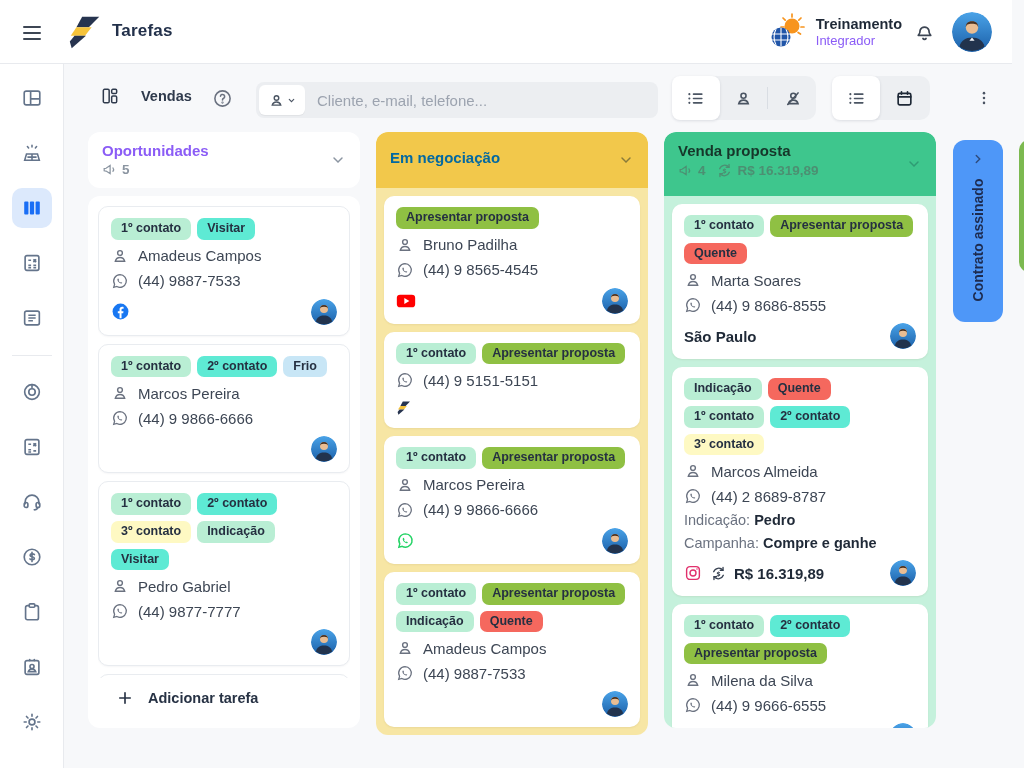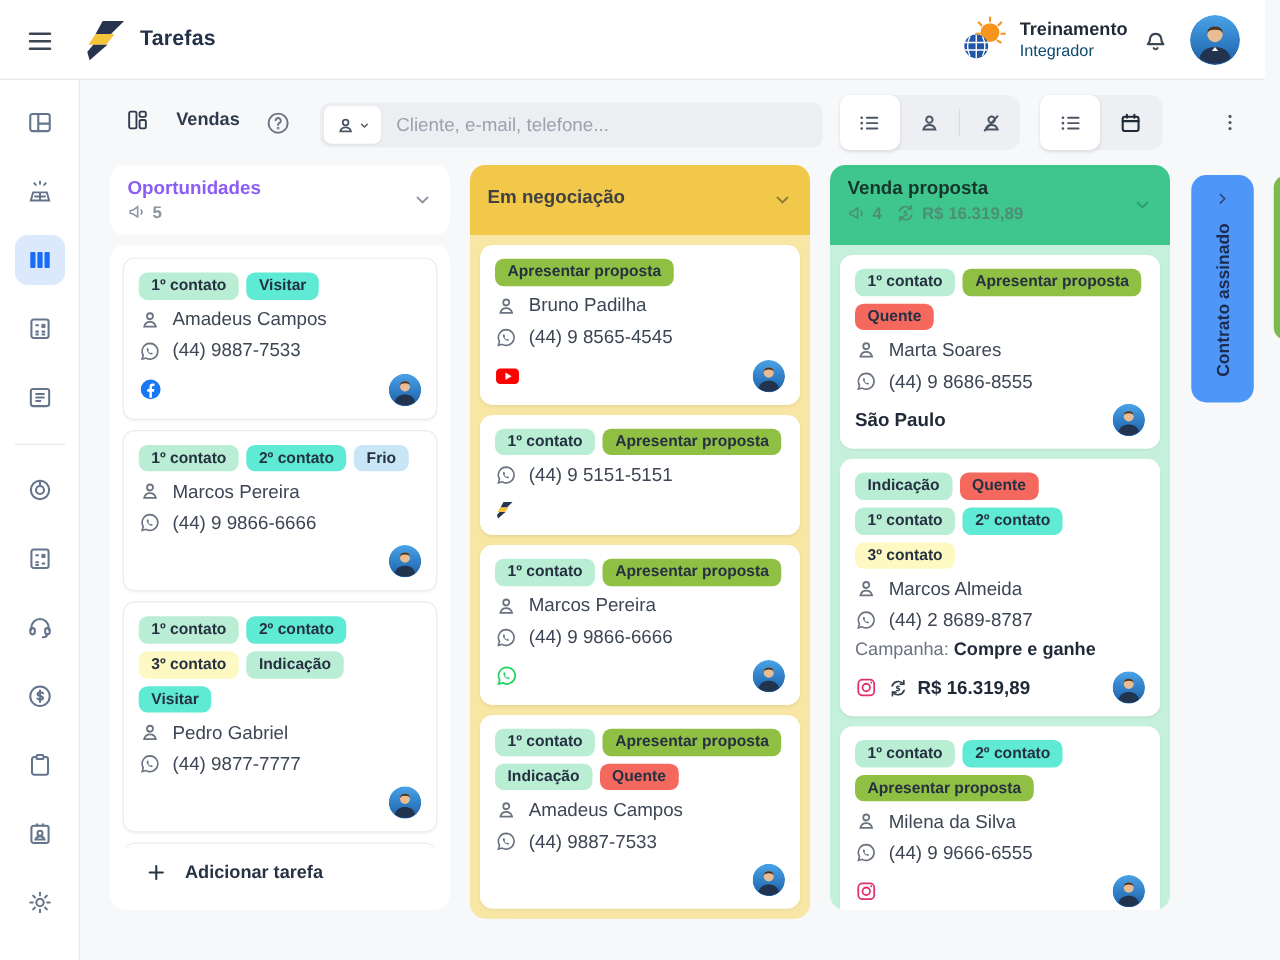--- a/index.html
+++ b/index.html
@@ -8,21 +8,21 @@
   svg { display:block; }
   .icon { display:inline-flex; align-items:center; justify-content:center; flex:none; }
 
   
   .topbar { position:absolute; top:0; left:0; width:1012px; height:64px; background:#fff; border-bottom:1px solid #e8eaee; z-index:20; }
   .hamburger { position:absolute; left:20px; top:21px; color:#3d4654; cursor:pointer; }
   .brand { position:absolute; left:66px; top:13px; width:38px; height:38px; }
   .app-title { position:absolute; left:112px; top:21px; font-size:17px; font-weight:700; color:#22304a; letter-spacing:.2px; }
   .org { position:absolute; right:110px; top:12px; display:flex; align-items:center; gap:10px; cursor:pointer; }
   .org-name { font-size:14.5px; font-weight:700; color:#1f2937; line-height:1.25; }
-  .org-sub { font-size:13px; color:#0c4a6e; line-height:1.2; }
+  .org-sub { font-size:13px; color:#8b5cf6; line-height:1.2; }
   .bell { position:absolute; right:76px; top:20px; color:#3d4654; cursor:pointer; }
   .topbar .avatar-lg { position:absolute; right:20px; top:12px; width:40px; height:40px; border-radius:50%; overflow:hidden; cursor:pointer; }
 
   
   .sidebar { position:absolute; top:64px; left:0; width:64px; height:704px; background:#fff; border-right:1px solid #e8eaee; z-index:10; display:flex; flex-direction:column; align-items:center; padding-top:14px; }
   .side-item { width:40px; height:40px; border-radius:10px; display:flex; align-items:center; justify-content:center; color:#64748b; margin-bottom:15px; cursor:pointer; }
   .side-item.active { background:#dce9fc; color:#1a6ef5; }
   .side-divider { width:40px; height:1px; background:#e8eaee; margin:2px 0 16px 0; }
 
   
@@ -57,21 +57,21 @@
   .col-sub.greenish { color:#4c8f72; }
   .head-chev { position:absolute; right:14px; top:50%; transform:translateY(-50%); cursor:pointer; }
   .c1 .head-chev { color:#8b95a1; } .c2 .head-chev { color:#8a7b3a; } .c3 .head-chev { color:#2f9b74; }
 
   .col1-body { margin-top:8px; background:#fff; border-radius:12px; height:532px; padding:10px; display:flex; flex-direction:column; overflow:hidden; }
   .col1-cards { flex:1; overflow:hidden; display:flex; flex-direction:column; gap:8px; }
   .add-task { height:40px; flex:none; display:flex; align-items:center; gap:14px; padding-left:18px; font-size:14.5px; font-weight:600; color:#273244; cursor:pointer; }
 
   .col-wrap2 { border-radius:12px; overflow:hidden; background:#f7e6a4; }
   .col-wrap2 .col-head { background:#f2c84b; height:56px; padding-top:17px; }
-  .col-wrap2 .col-title { color:#404040; }
+  .col-wrap2 .col-title { color:#0369a1; }
   .col-wrap3 { border-radius:12px; overflow:hidden; background:#c5f1dc; height:596px; }
   .col-wrap3 .col-head { background:#3ec68d; height:64px; }
   .col-wrap3 .col-title { color:#16362a; }
   .col-body { padding:8px; display:flex; flex-direction:column; gap:8px; }
 
   .card { background:#fff; border-radius:10px; padding:9px 12px 10px 12px; flex:none; cursor:pointer; }
   .c1 .card { border:1px solid #e9ecf0; box-shadow:0 1px 2px rgba(20,30,50,.04); }
   .c2 .card, .c3 .card { box-shadow:0 1px 2px rgba(90,70,10,.08); }
 
   .tagrow { display:flex; flex-wrap:wrap; gap:6px; row-gap:6px; margin:2px 0 2px 0; }
@@ -771,20 +771,21 @@
             </div>
           <div class="crow">
               <span class="icon">
                 <svg width="18" height="18" viewBox="0 0 24 24" fill="none" stroke="currentColor" stroke-width="1.7">
                   <path d="M12 3.6a8.4 8.4 0 0 0-7.2 12.7L3.6 20.4l4.2-1.1A8.4 8.4 0 1 0 12 3.6z"></path>
                   <path d="M9.3 8.6c-.5.2-.9.9-.8 1.7.2 1.5 1.2 3 2.5 4 1 .8 2.2 1.3 3 1.1.6-.1 1-.6 1-1.1l-1.8-.9-.8.6c-1-.5-1.9-1.4-2.3-2.4l.7-.7-.7-2z" fill="currentColor" stroke="none"></path>
                 </svg>
               </span>
               <span>(44) 2 8689-8787</span>
             </div>
+          <div class="cfield"><span>Indicação:</span> <b>Pedro</b></div>
           <div class="cfield"><span>Campanha:</span> <b>Compre e ganhe</b></div>
           <div class="cfoot">
             <span class="cfoot-left">
               <span class="icon">
                   <svg width="18" height="18" viewBox="0 0 24 24" fill="none" stroke="#e1306c" stroke-width="1.9">
                     <rect x="3.5" y="3.5" width="17" height="17" rx="4.5"></rect>
                     <circle cx="12" cy="12" r="4"></circle>
                     <circle cx="17.3" cy="6.7" r="1" fill="#e1306c" stroke="none"></circle>
                   </svg>
                 </span>

